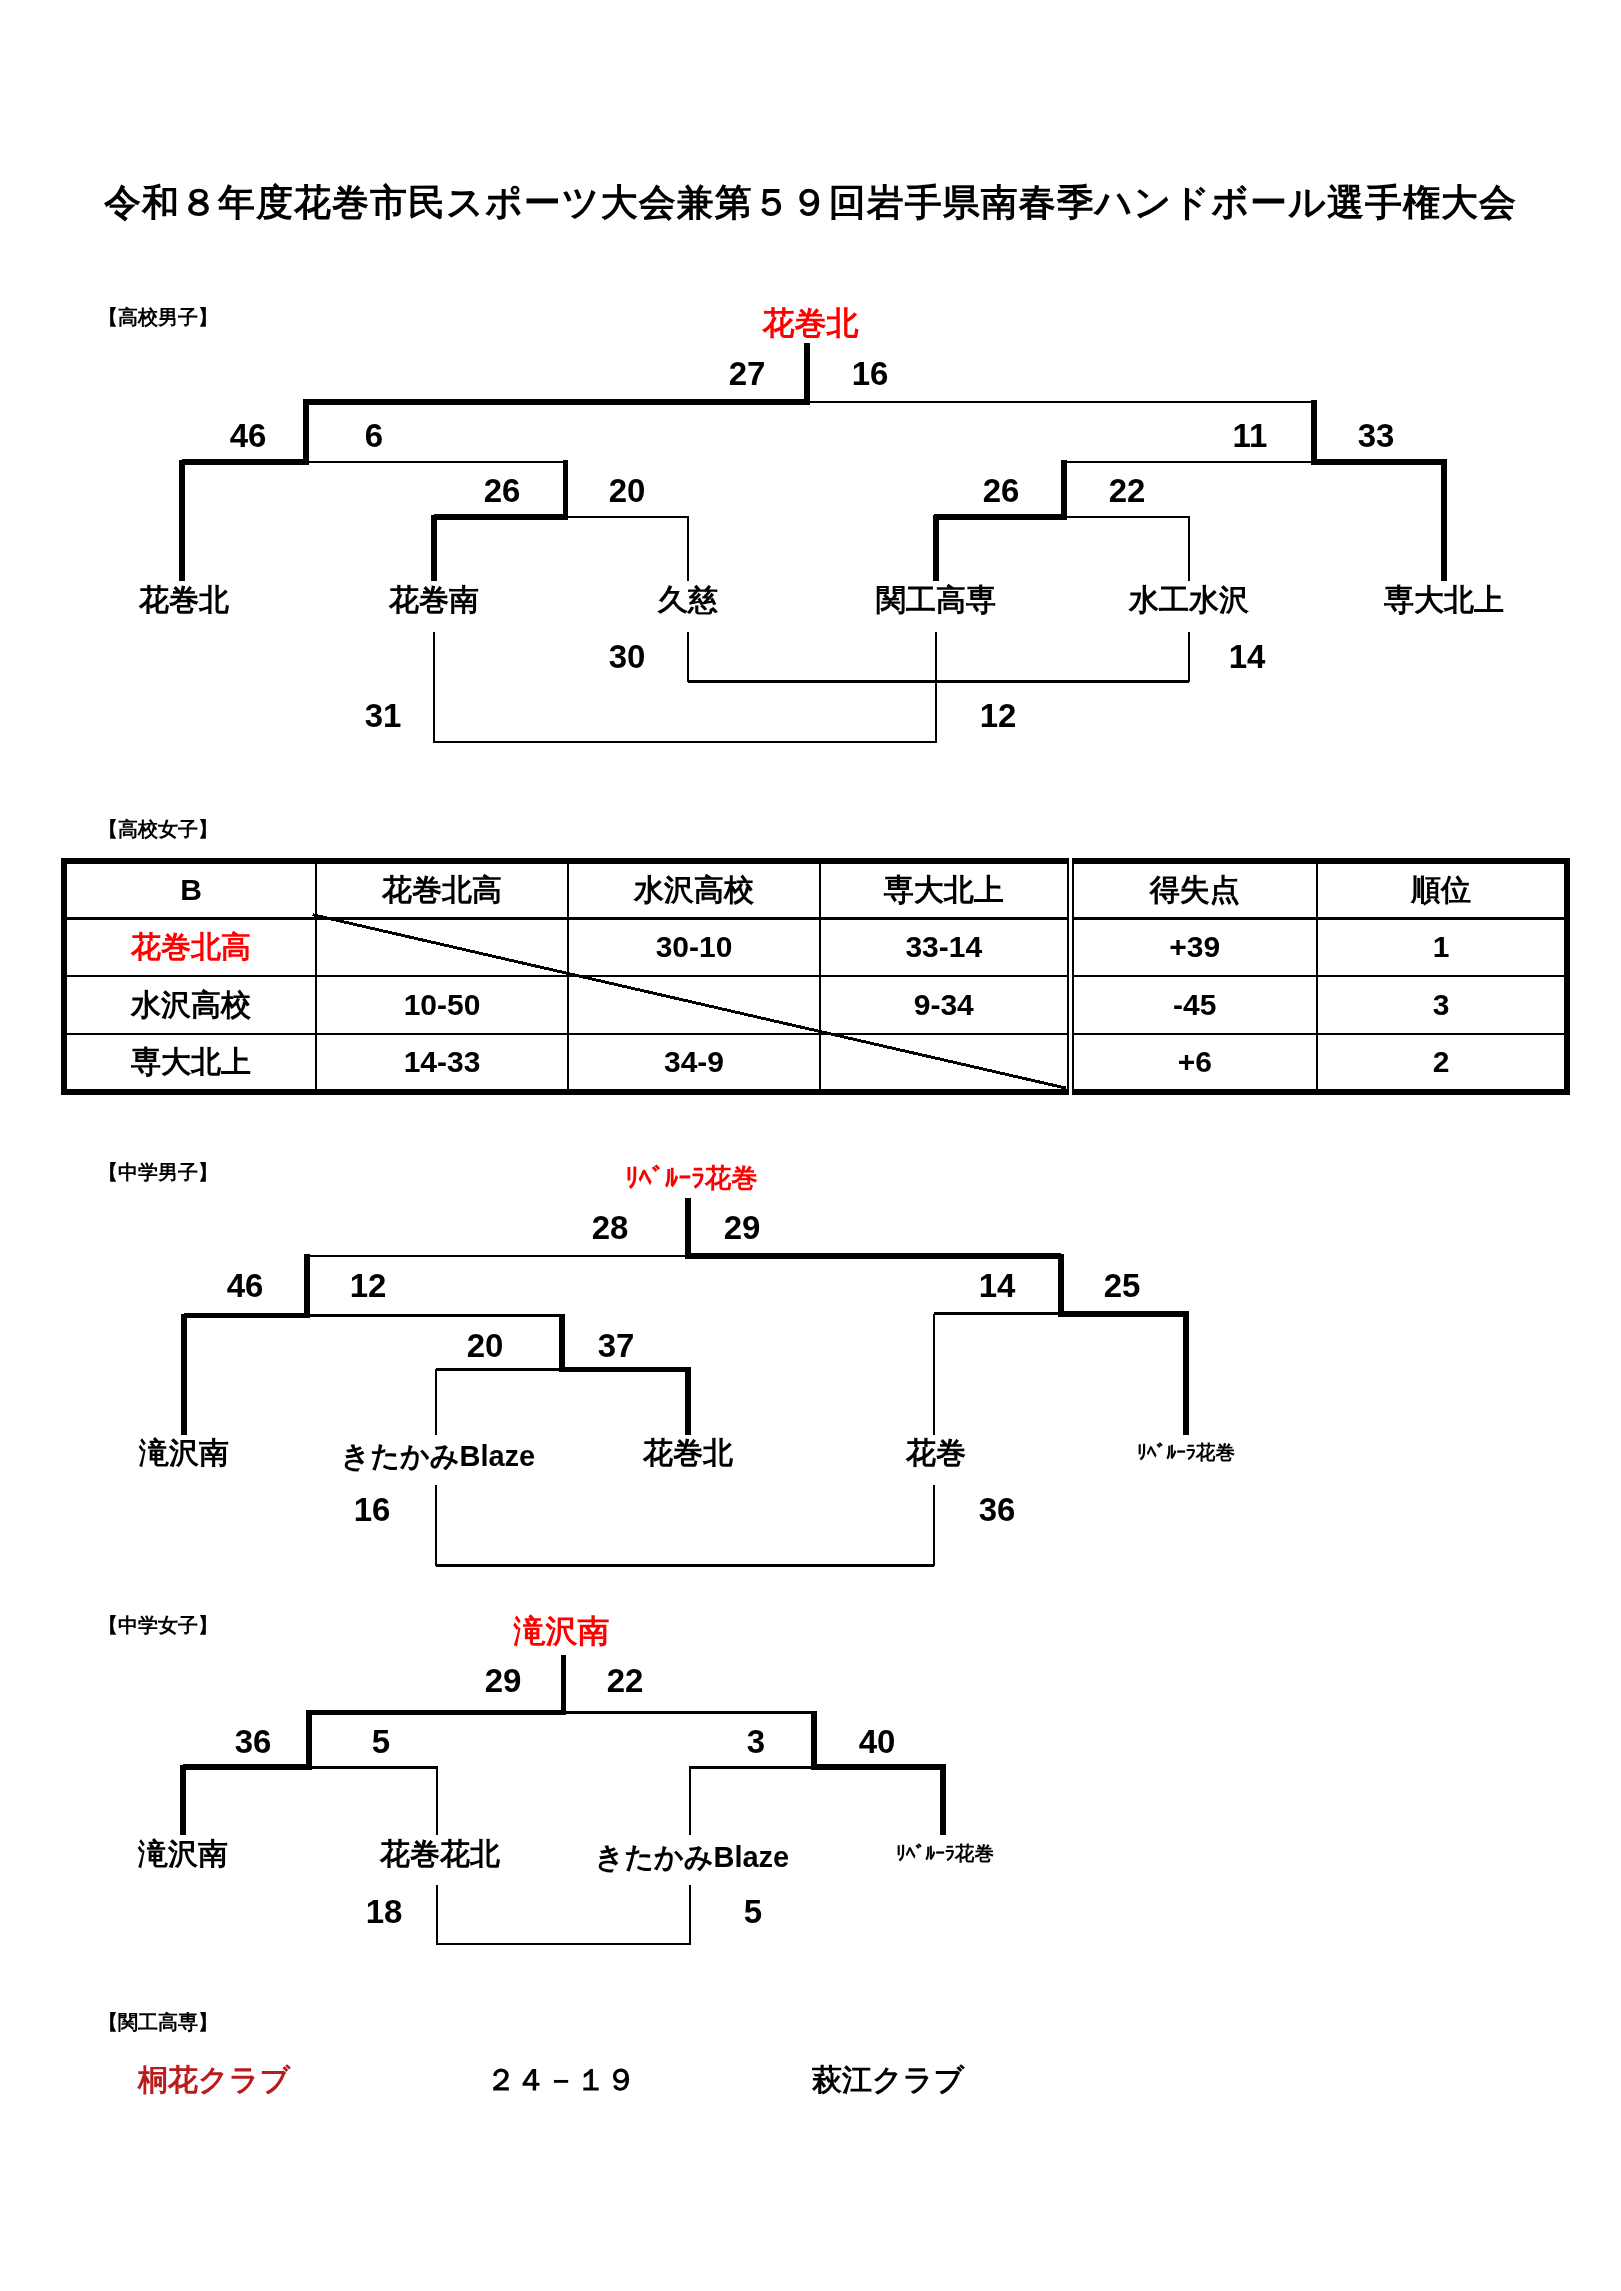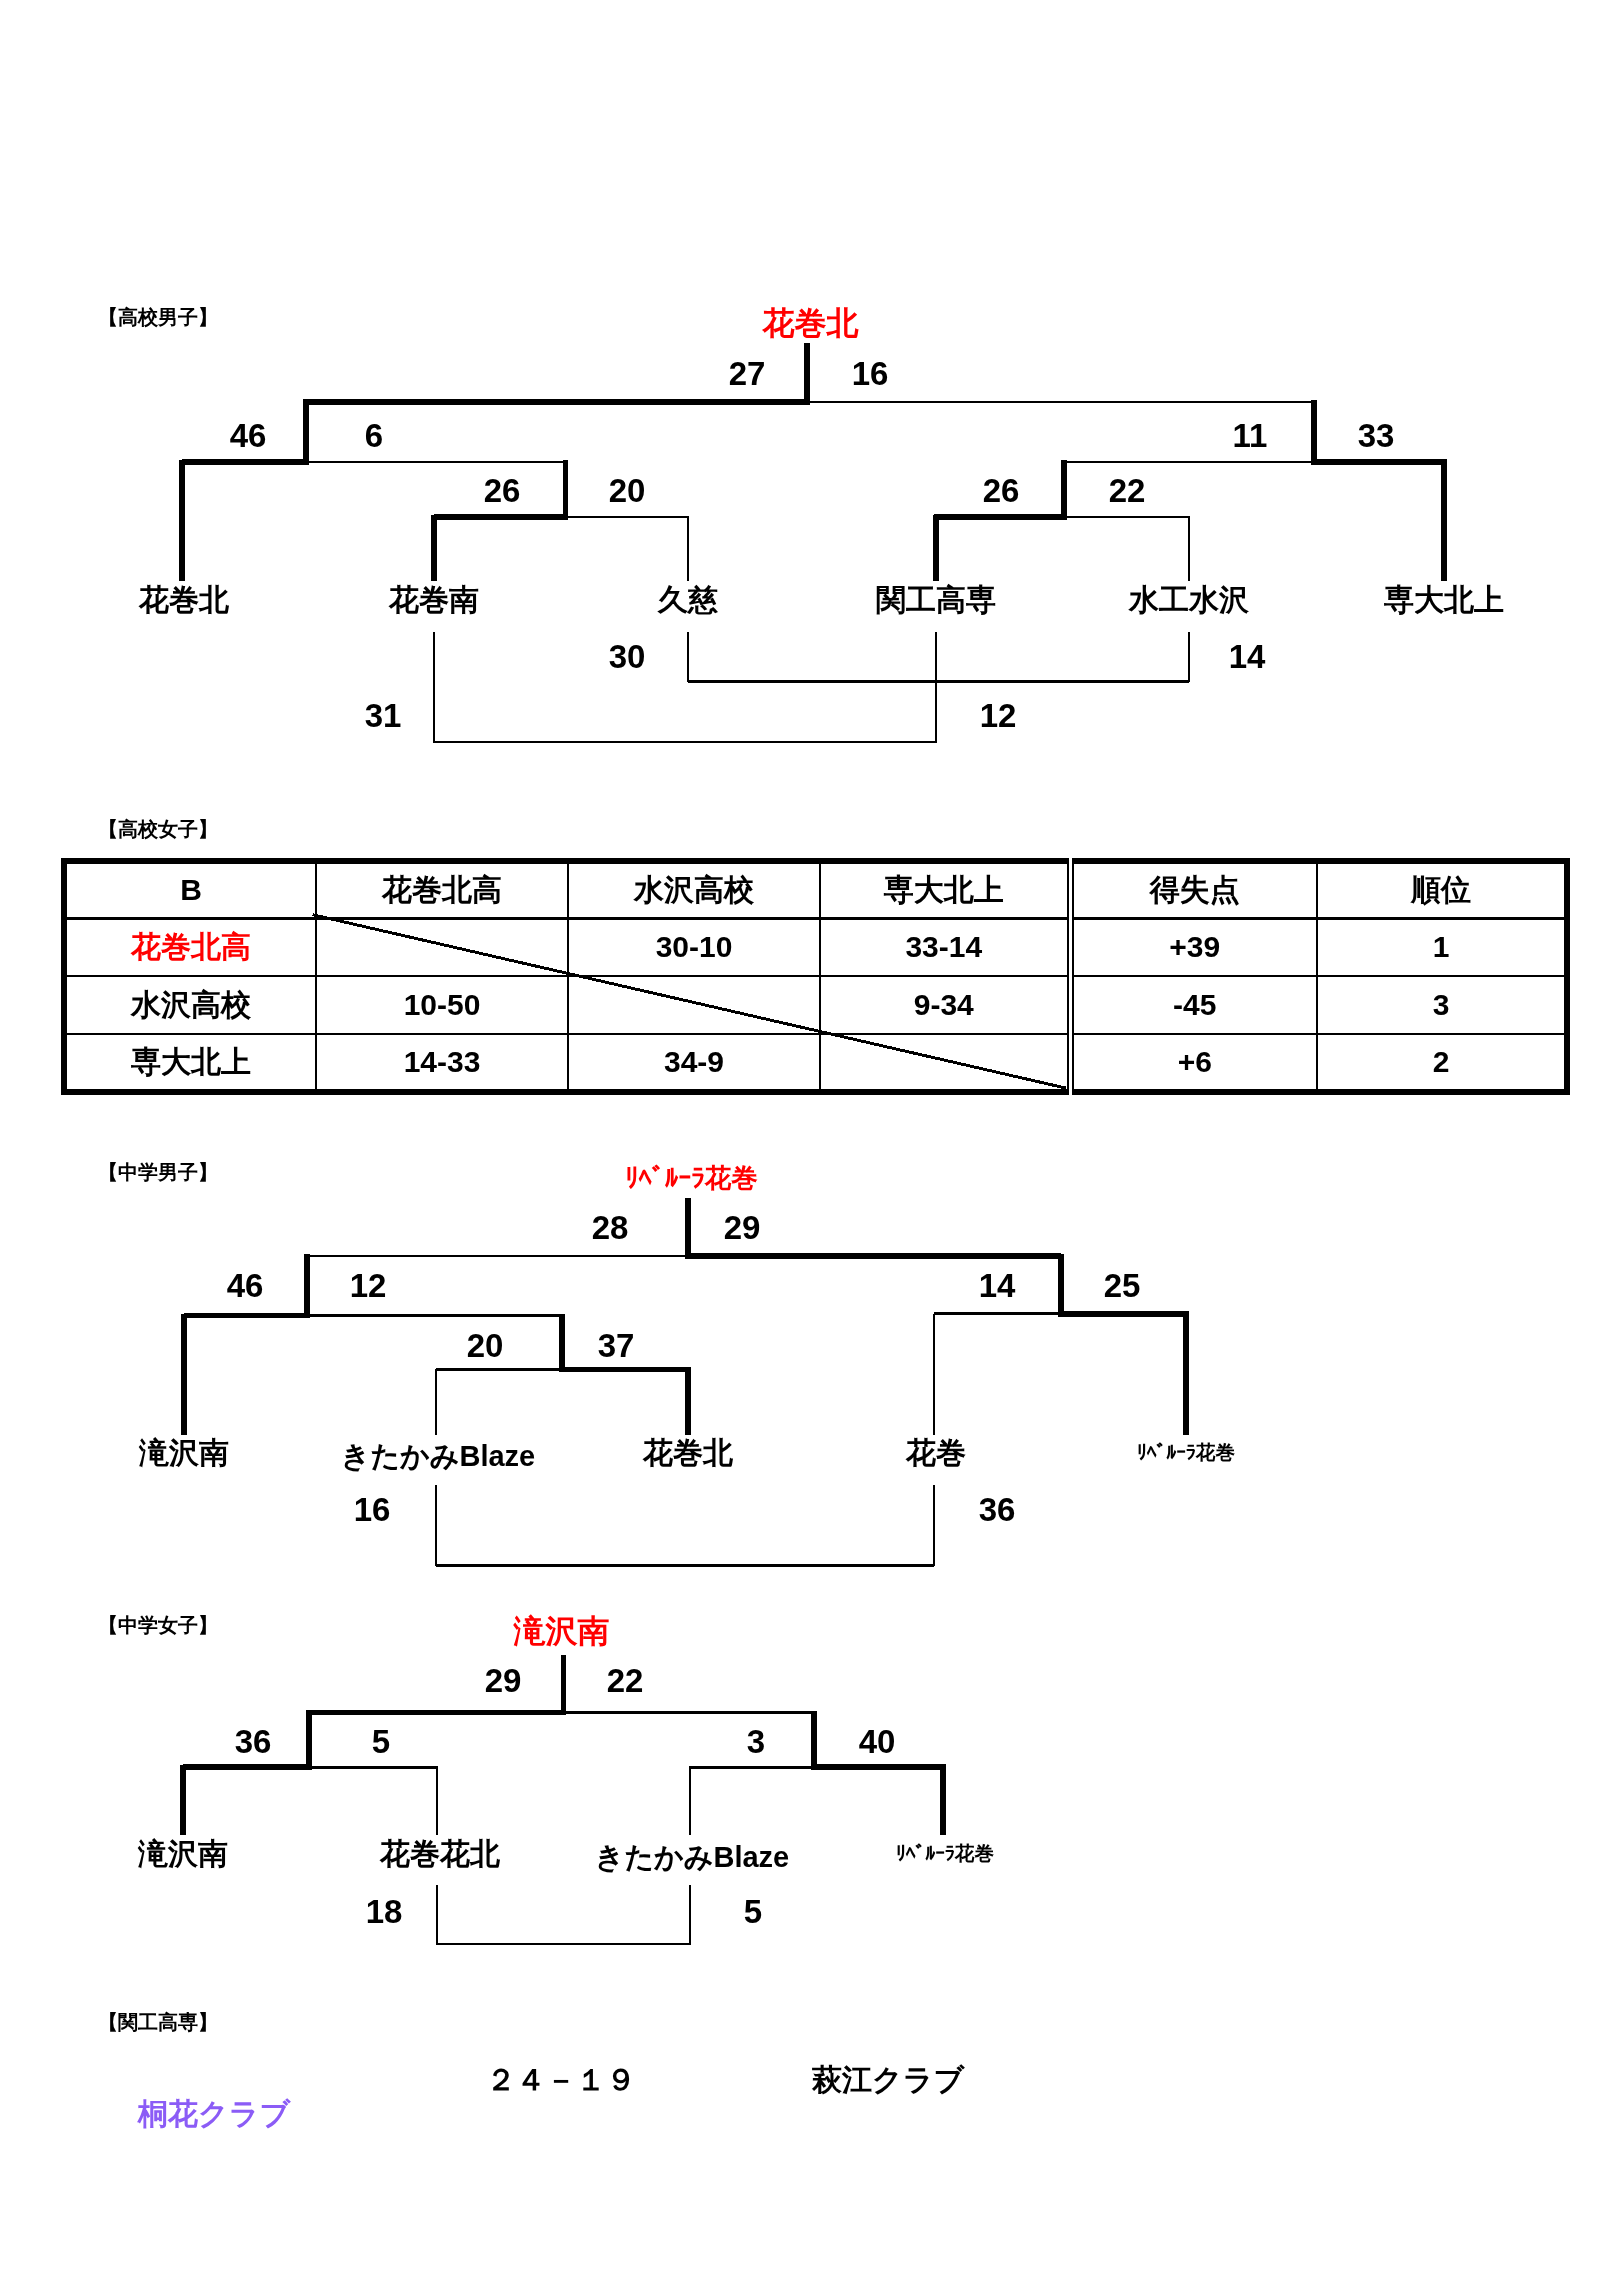--- a/index.html
+++ b/index.html
@@ -12,21 +12,21 @@
   #overlay line.d{stroke-width:3;}
   .ttl{position:absolute;left:0;top:178px;width:1621px;text-align:center;font-size:37px;letter-spacing:1px;white-space:nowrap;}
   .sec{position:absolute;left:98px;font-size:20px;white-space:nowrap;z-index:6;}
   .champ{position:absolute;color:#ff0000;text-align:center;width:333px;margin-left:-167px;font-size:32px;white-space:nowrap;z-index:6;}
   .champ.xs{font-size:26.5px;}
   .s{position:absolute;width:108px;margin-left:-54px;text-align:center;font-size:33px;line-height:1;z-index:6;}
   .t{position:absolute;width:294px;margin-left:-147px;text-align:center;font-size:30px;line-height:1.1;white-space:nowrap;z-index:6;}
   .t.sm{font-size:29px;}
   .t.xs{font-size:19.6px;}
   .gen{position:absolute;font-size:30px;white-space:nowrap;z-index:6;}
-  .gen.red{color:#8b5cf6;margin-top:34px;}
+  .gen.red{color:#b91c1c;}
   table.league{position:absolute;left:61px;top:858px;width:1503px;border-collapse:collapse;
                table-layout:fixed;background:transparent;border:6.9px solid #000;z-index:2;}
   .league th,.league td{border:2.9px solid #000;text-align:center;font-size:30px;font-weight:bold;padding:0;overflow:hidden;}
   .league thead tr{height:57px;}
   .league tbody tr{height:58px;}
   .league thead th{border-bottom:3.9px solid #000;}
   .league .dl{border-left:7.8px double #000;}
   .league .red{color:#ff0000;}
 </style>
 </head>
@@ -102,20 +102,21 @@
       <line class="n" x1="704" y1="1803" x2="831" y2="1803"></line>
       <line class="b" x1="828" y1="1803" x2="965" y2="1803"></line>
       <line class="n" x1="704" y1="1802" x2="704" y2="1872"></line>
       <line class="b" x1="962" y1="1801" x2="962" y2="1872"></line>
       <line class="n" x1="446" y1="1923" x2="446" y2="1984"></line>
       <line class="n" x1="704" y1="1923" x2="704" y2="1984"></line>
       <line class="n" x1="446" y1="1983" x2="704" y2="1983"></line>
     </g>
   </svg>
 
+  <div class="ttl">令和８年度花巻市民スポーツ大会兼第５９回岩手県南春季ハンドボール選手権大会</div>
 
   <div class="sec" style="top:304px">【高校男子】</div>
   <div class="champ" style="left:811px;top:302px">花巻北</div>
 
   <span class="s" style="left:747px;top:357px">27</span>
   <span class="s" style="left:870px;top:357px">16</span>
   <span class="s" style="left:248px;top:419px">46</span>
   <span class="s" style="left:374px;top:419px">6</span>
   <span class="s" style="left:1250px;top:419px">11</span>
   <span class="s" style="left:1376px;top:419px">33</span>

